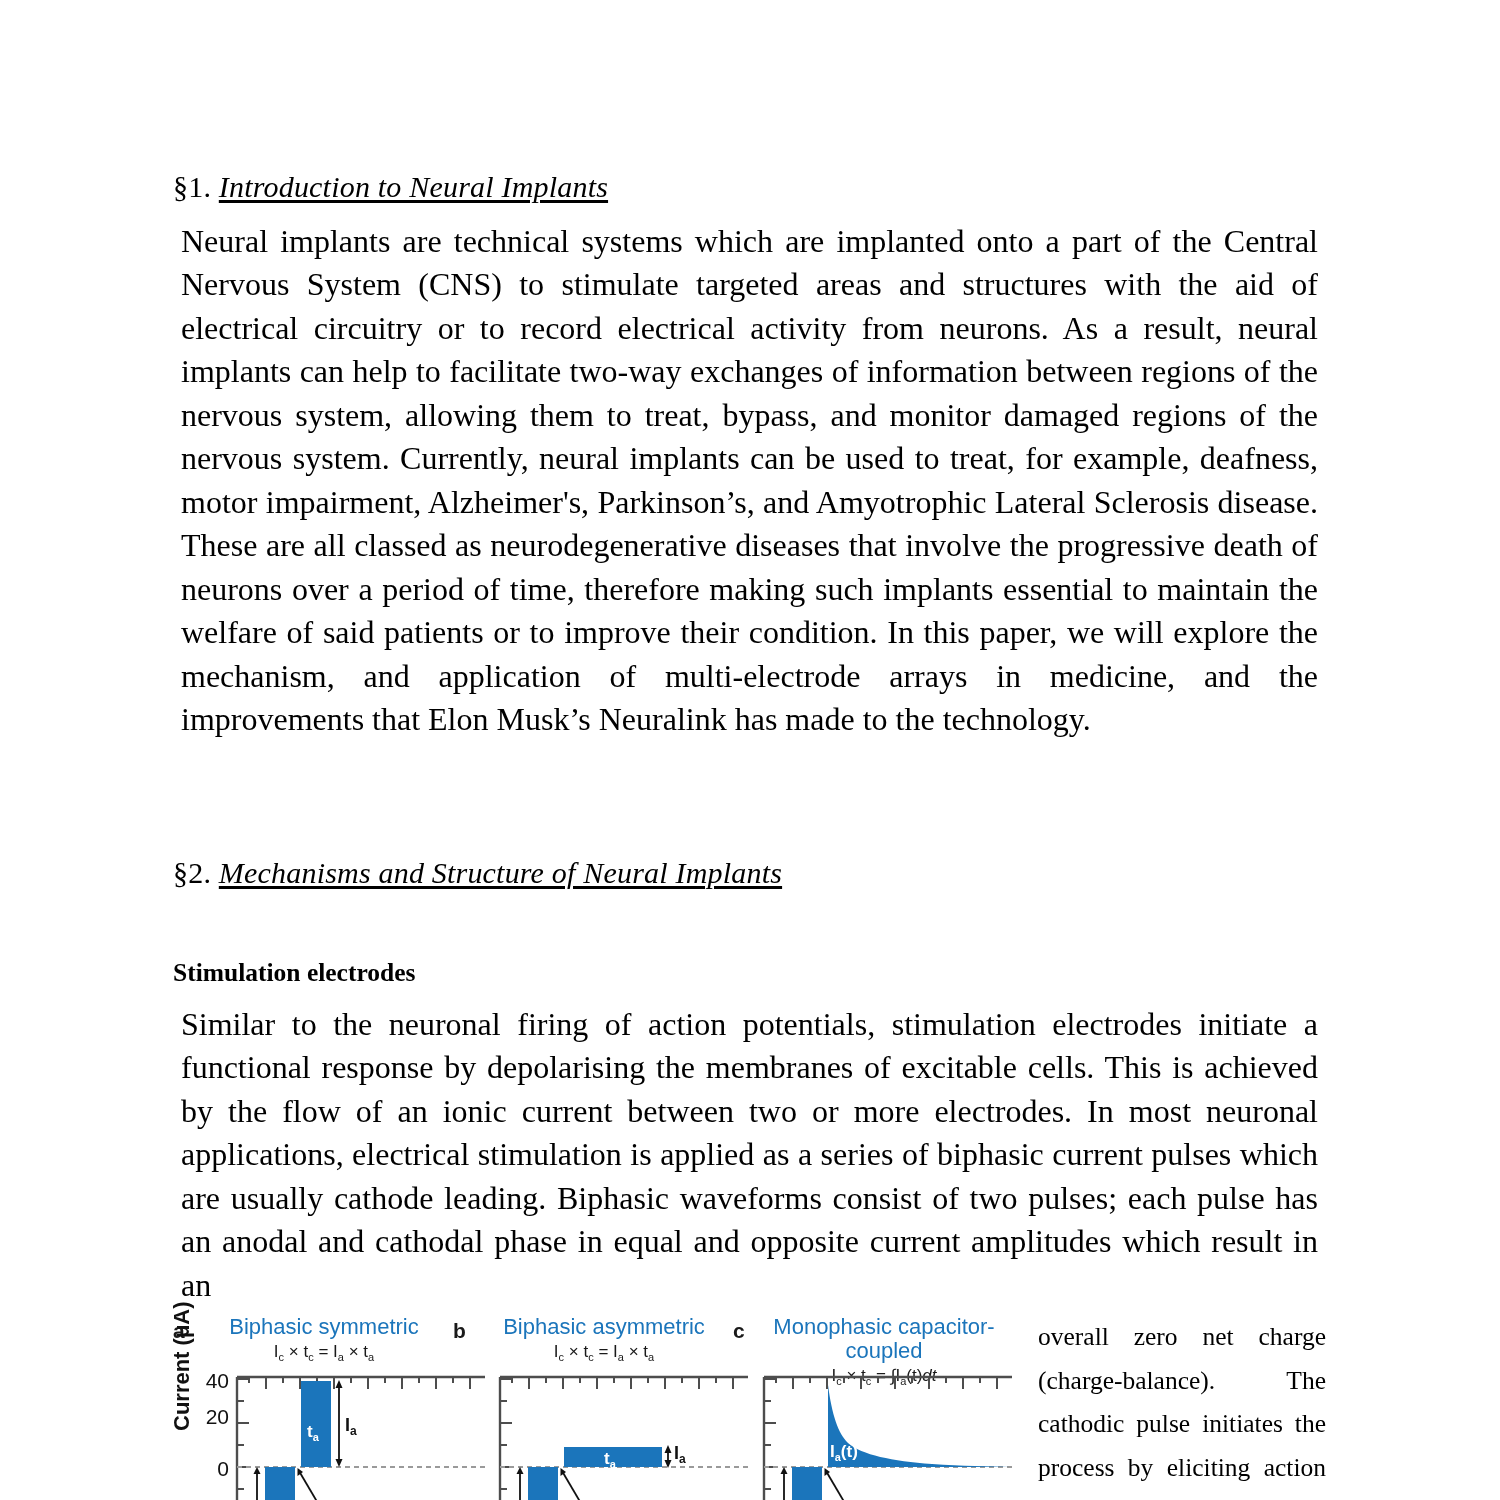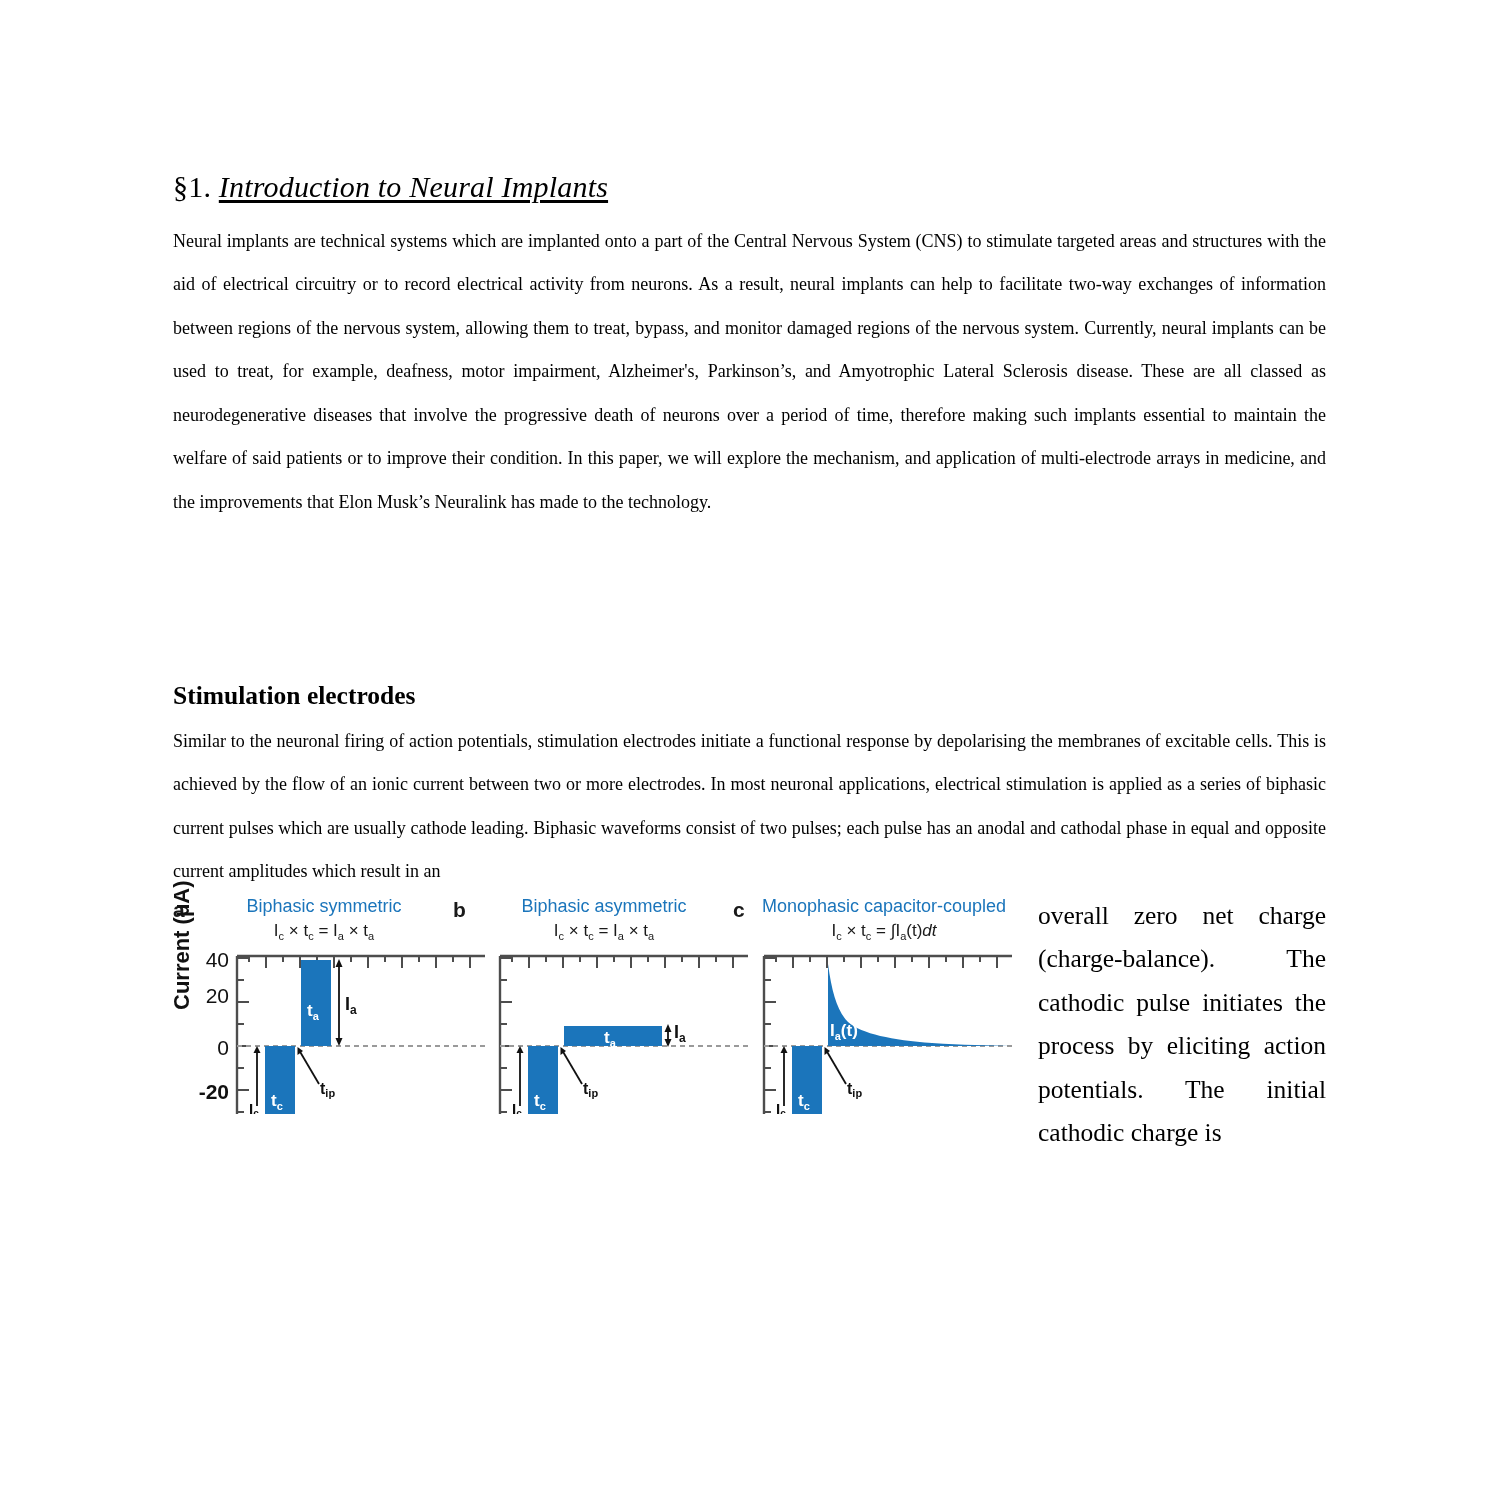--- a/index.html
+++ b/index.html
@@ -39,25 +39,25 @@
   h1.section-heading .num {
     font-style: normal;
   }
   h1.section-heading .title {
     font-style: italic;
     text-decoration: underline;
     text-underline-offset: 3px;
   }
 
   p.body-text {
-    font-size: 18px;
+    font-size: 32px;
     line-height: 43.5px;
     text-align: justify;
     text-justify: inter-word;
-    margin: 0;
+    margin: 8px;
     hyphens: none;
   }
 
   .gap-large { height: 104px; }
   .gap-med { height: 40px; }
 
   h2.sub-heading {
     font-size: 25.5px;
     font-weight: bold;
     margin: 6px 0 2px 0;
@@ -101,21 +101,21 @@
     left: 0px;
     top: 4px;
     font-family: "Liberation Sans", "DejaVu Sans", sans-serif;
     font-weight: bold;
     font-size: 21px;
     color: #1a1a1a;
   }
   .panel-title {
     text-align: center;
     font-family: "Liberation Sans", "DejaVu Sans", sans-serif;
-    font-size: 18px;
+    font-size: 22px;
     color: #1b75bb;
     line-height: 24px;
     padding-left: 22px;
   }
   .panel-eq {
     text-align: center;
     font-family: Liberation Sans, sans-serif;
     font-size: 17px;
     color: #1a1a1a;
     line-height: 26px;
@@ -171,20 +171,24 @@
 
     <h1 class="section-heading">
       <span class="num">§1.</span>
       <span class="title">Introduction to Neural Implants</span>
     </h1>
 
     <p class="body-text">Neural implants are technical systems which are implanted onto a part of the Central Nervous System (CNS) to stimulate targeted areas and structures with the aid of electrical circuitry or to record electrical activity from neurons. As a result, neural implants can help to facilitate two-way exchanges of information between regions of the nervous system, allowing them to treat, bypass, and monitor damaged regions of the nervous system. Currently, neural implants can be used to treat, for example, deafness, motor impairment, Alzheimer's, Parkinson’s, and Amyotrophic Lateral Sclerosis disease. These are all classed as neurodegenerative diseases that involve the progressive death of neurons over a period of time, therefore making such implants essential to maintain the welfare of said patients or to improve their condition. In this paper, we will explore the mechanism, and application of multi-electrode arrays in medicine, and the improvements that Elon Musk’s Neuralink has made to the technology.</p>
 
     <div class="gap-large"></div>
 
+    <h1 class="section-heading">
+      <span class="num">§2.</span>
+      <span class="title">Mechanisms and Structure of Neural Implants</span>
+    </h1>
 
 
     <div class="gap-med"></div>
 
     <h2 class="sub-heading">Stimulation electrodes</h2>
 
     <p class="body-text">Similar to the neuronal firing of action potentials, stimulation electrodes initiate a functional response by depolarising the membranes of excitable cells. This is achieved by the flow of an ionic current between two or more electrodes. In most neuronal applications, electrical stimulation is applied as a series of biphasic current pulses which are usually cathode leading. Biphasic waveforms consist of two pulses; each pulse has an anodal and cathodal phase in equal and opposite current amplitudes which result in an</p>
 
     <div class="wrap-region">
 

